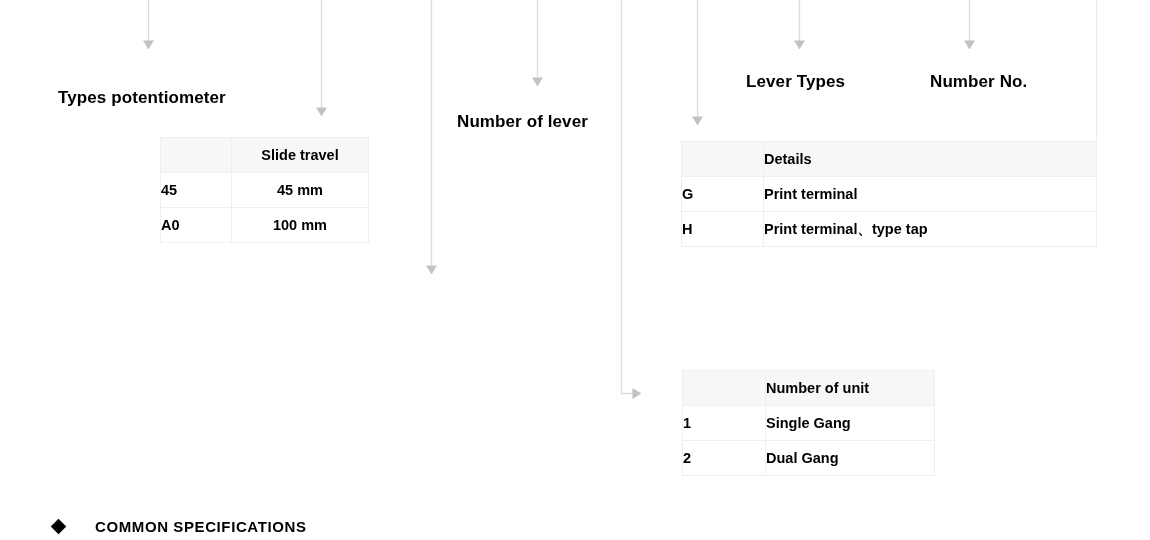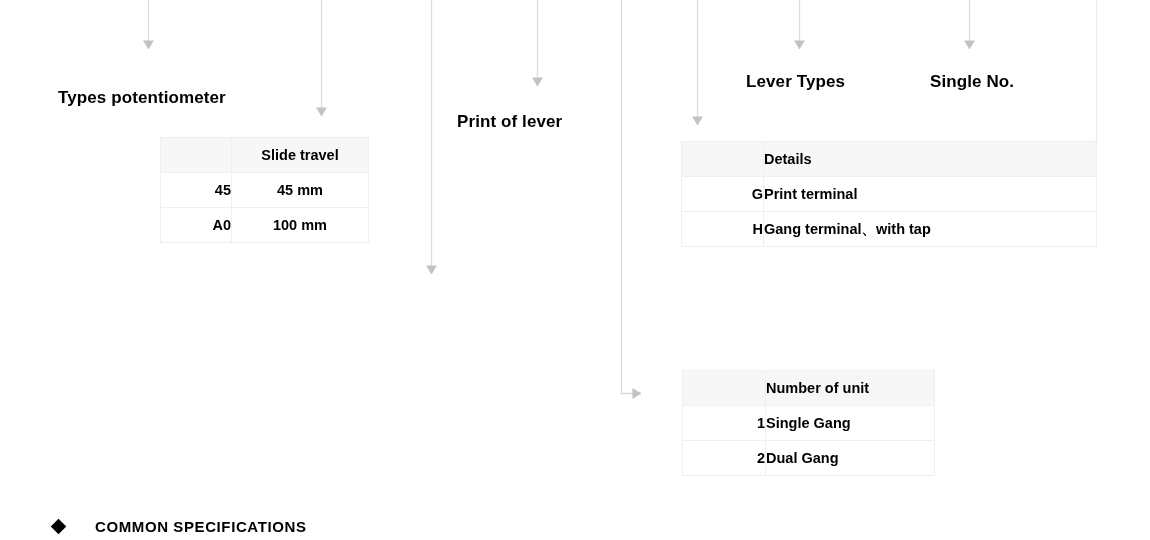--- a/index.html
+++ b/index.html
@@ -54,21 +54,21 @@
     height: 34px;
     vertical-align: middle;
     white-space: nowrap;
     background: #ffffff;
   }
   .dtable thead th {
     background: #f7f7f7;
     height: 34px;
   }
   .col-code {
-    text-align: right;
+    text-align: left;
   }
   .col-desc-center {
     text-align: center;
   }
   .col-desc-left {
     text-align: left;
     padding-left: 11px;
   }
   .hdr-blank {
     background: #f7f7f7;
@@ -141,25 +141,25 @@
       <line x1="969.5" y1="0" x2="969.5" y2="49" stroke="#dcdcdc" stroke-width="1.3" marker-end="url(#adown)"></line>
     </g>
 
     <g>
       <line x1="1096.5" y1="0" x2="1096.5" y2="141" stroke="#ececec" stroke-width="1.3"></line>
     </g>
   </svg>
 
   <div class="callout" style="left:58px; top:88px;">Types potentiometer</div>
 
-  <div class="callout" style="left:457px; top:112px;">Print of lever</div>
+  <div class="callout" style="left:457px; top:112px;">Number of lever</div>
 
   <div class="callout" style="left:746px; top:72px;">Lever Types</div>
 
-  <div class="callout" style="left:930px; top:72px;">Single No.</div>
+  <div class="callout" style="left:930px; top:72px;">Number No.</div>
 
   <table class="dtable" style="left:160px; top:137px; width:208px;padding-left:12px;">
     <colgroup>
         <col style="width:71px">
         <col style="width:137px">
       </colgroup>
     <thead>
       <tr>
         <th class="hdr-blank"></th>
         <th class="col-desc-center">Slide travel</th>
@@ -188,21 +188,21 @@
         <th class="col-desc-left">Details</th>
       </tr>
     </thead>
     <tbody>
       <tr>
         <td class="col-code">G</td>
         <td class="col-desc-left">Print terminal</td>
       </tr>
       <tr>
         <td class="col-code">H</td>
-        <td class="col-desc-left">Gang terminal、with tap</td>
+        <td class="col-desc-left">Print terminal、type tap</td>
       </tr>
     </tbody>
   </table>
 
 
   <table class="dtable" style="left:682px; top:370px; width:252px;">
     <colgroup>
         <col style="width:83px">
         <col style="width:169px">
       </colgroup>

